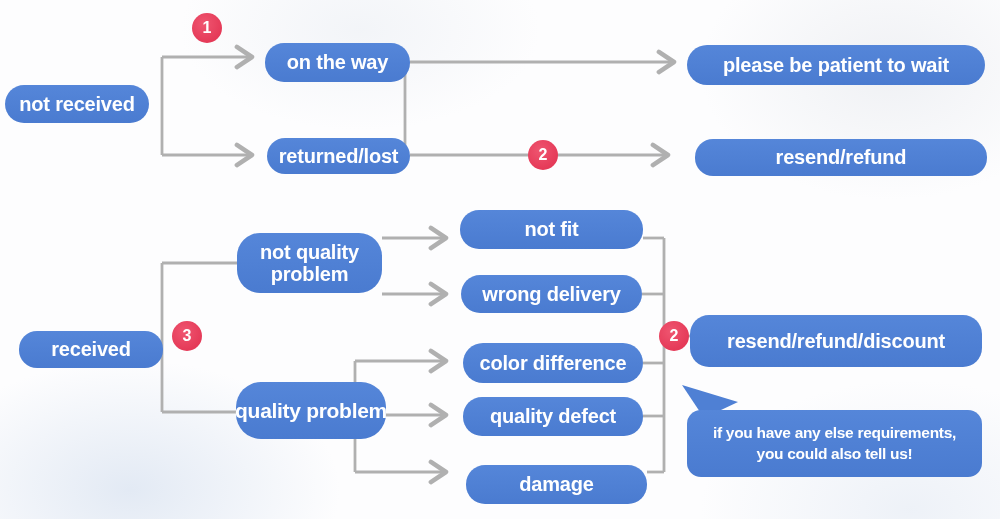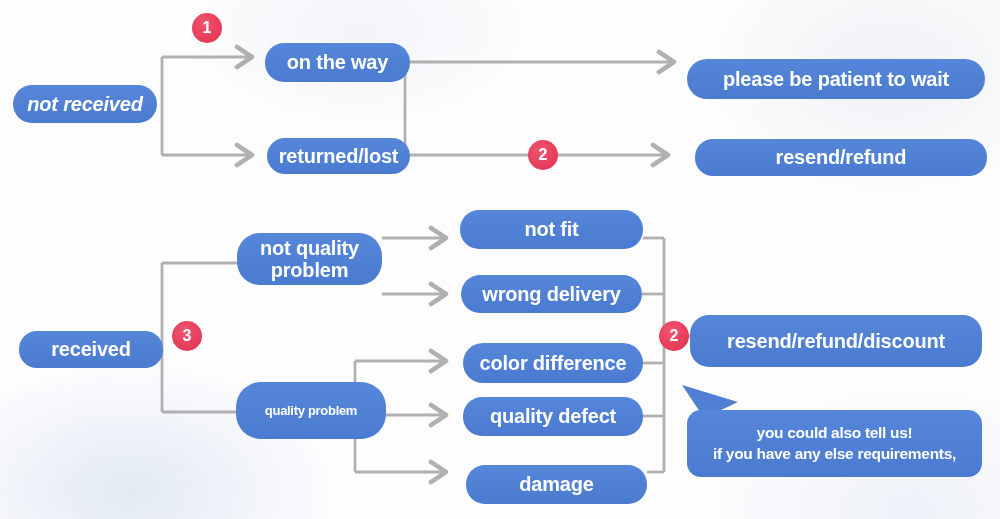--- a/index.html
+++ b/index.html
@@ -19,29 +19,29 @@
     background:radial-gradient(closest-side,rgba(214,224,238,0.4),rgba(214,224,238,0));}
 
   svg.connectors{position:absolute;left:0;top:0;width:1000px;height:519px;}
 
   .node{
     position:absolute;display:flex;align-items:center;justify-content:center;
     background:linear-gradient(180deg,#5586d9 0%,#4a7bd0 100%);
     color:#ffffff;font-weight:bold;font-size:20px;letter-spacing:-0.2px;
     white-space:nowrap;border-radius:19px;text-align:center;
   }
-  .n-not-received{left:13px;top:85px;width:144px;height:38px;font-style:italic;}
+  .n-not-received{left:5px;top:85px;width:144px;height:38px;}
   .n-on-the-way{left:265px;top:43px;width:145px;height:39px;}
   .n-returned-lost{left:267px;top:138px;width:143px;height:36px;border-radius:18px;}
-  .n-wait{left:687px;top:45px;width:298px;height:40px;border-radius:20px;margin-top:14px;}
+  .n-wait{left:687px;top:45px;width:298px;height:40px;border-radius:20px;}
   .n-resend-refund{left:695px;top:139px;width:292px;height:37px;border-radius:18px;}
   .n-received{left:19px;top:331px;width:144px;height:37px;border-radius:18px;}
-  .n-not-quality{left:237px;top:233px;width:145px;height:52px;border-radius:23px;
+  .n-not-quality{left:237px;top:233px;width:145px;height:60px;border-radius:23px;
     white-space:normal;line-height:1.12;padding:0 0;box-sizing:border-box;}
-  .n-quality{left:236px;top:382px;width:150px;height:57px;border-radius:25px;font-size:13px;letter-spacing:-0.3px;}
+  .n-quality{left:236px;top:382px;width:150px;height:57px;border-radius:25px;font-size:21px;letter-spacing:-0.3px;}
   .n-not-fit{left:460px;top:210px;width:183px;height:39px;}
   .n-wrong-delivery{left:461px;top:275px;width:181px;height:38px;}
   .n-color-difference{left:463px;top:343px;width:180px;height:40px;border-radius:20px;}
   .n-quality-defect{left:463px;top:397px;width:180px;height:39px;}
   .n-damage{left:466px;top:449px;width:181px;height:39px;margin-top:16px;}
   .n-resend-discount{left:690px;top:315px;width:292px;height:52px;}
 
   .badge{
     position:absolute;width:30px;height:30px;border-radius:50%;
     background:radial-gradient(circle at 40% 35%,#ef5570,#e53a58 70%);
@@ -123,17 +123,17 @@
   <div class="node n-quality-defect">quality defect</div>
   <div class="node n-damage">damage</div>
   <div class="node n-resend-discount">resend/refund/discount</div>
 
   <div class="badge b-1">1</div>
   <div class="badge b-2top">2</div>
   <div class="badge b-3">3</div>
   <div class="badge b-2bot">2</div>
 
   <div class="bubble">
+    <div>if you have any else requirements,</div>
     <div>you could also tell us!</div>
-    <div>if you have any else requirements,</div>
   </div>
 
 </div>
 
 </body></html>

